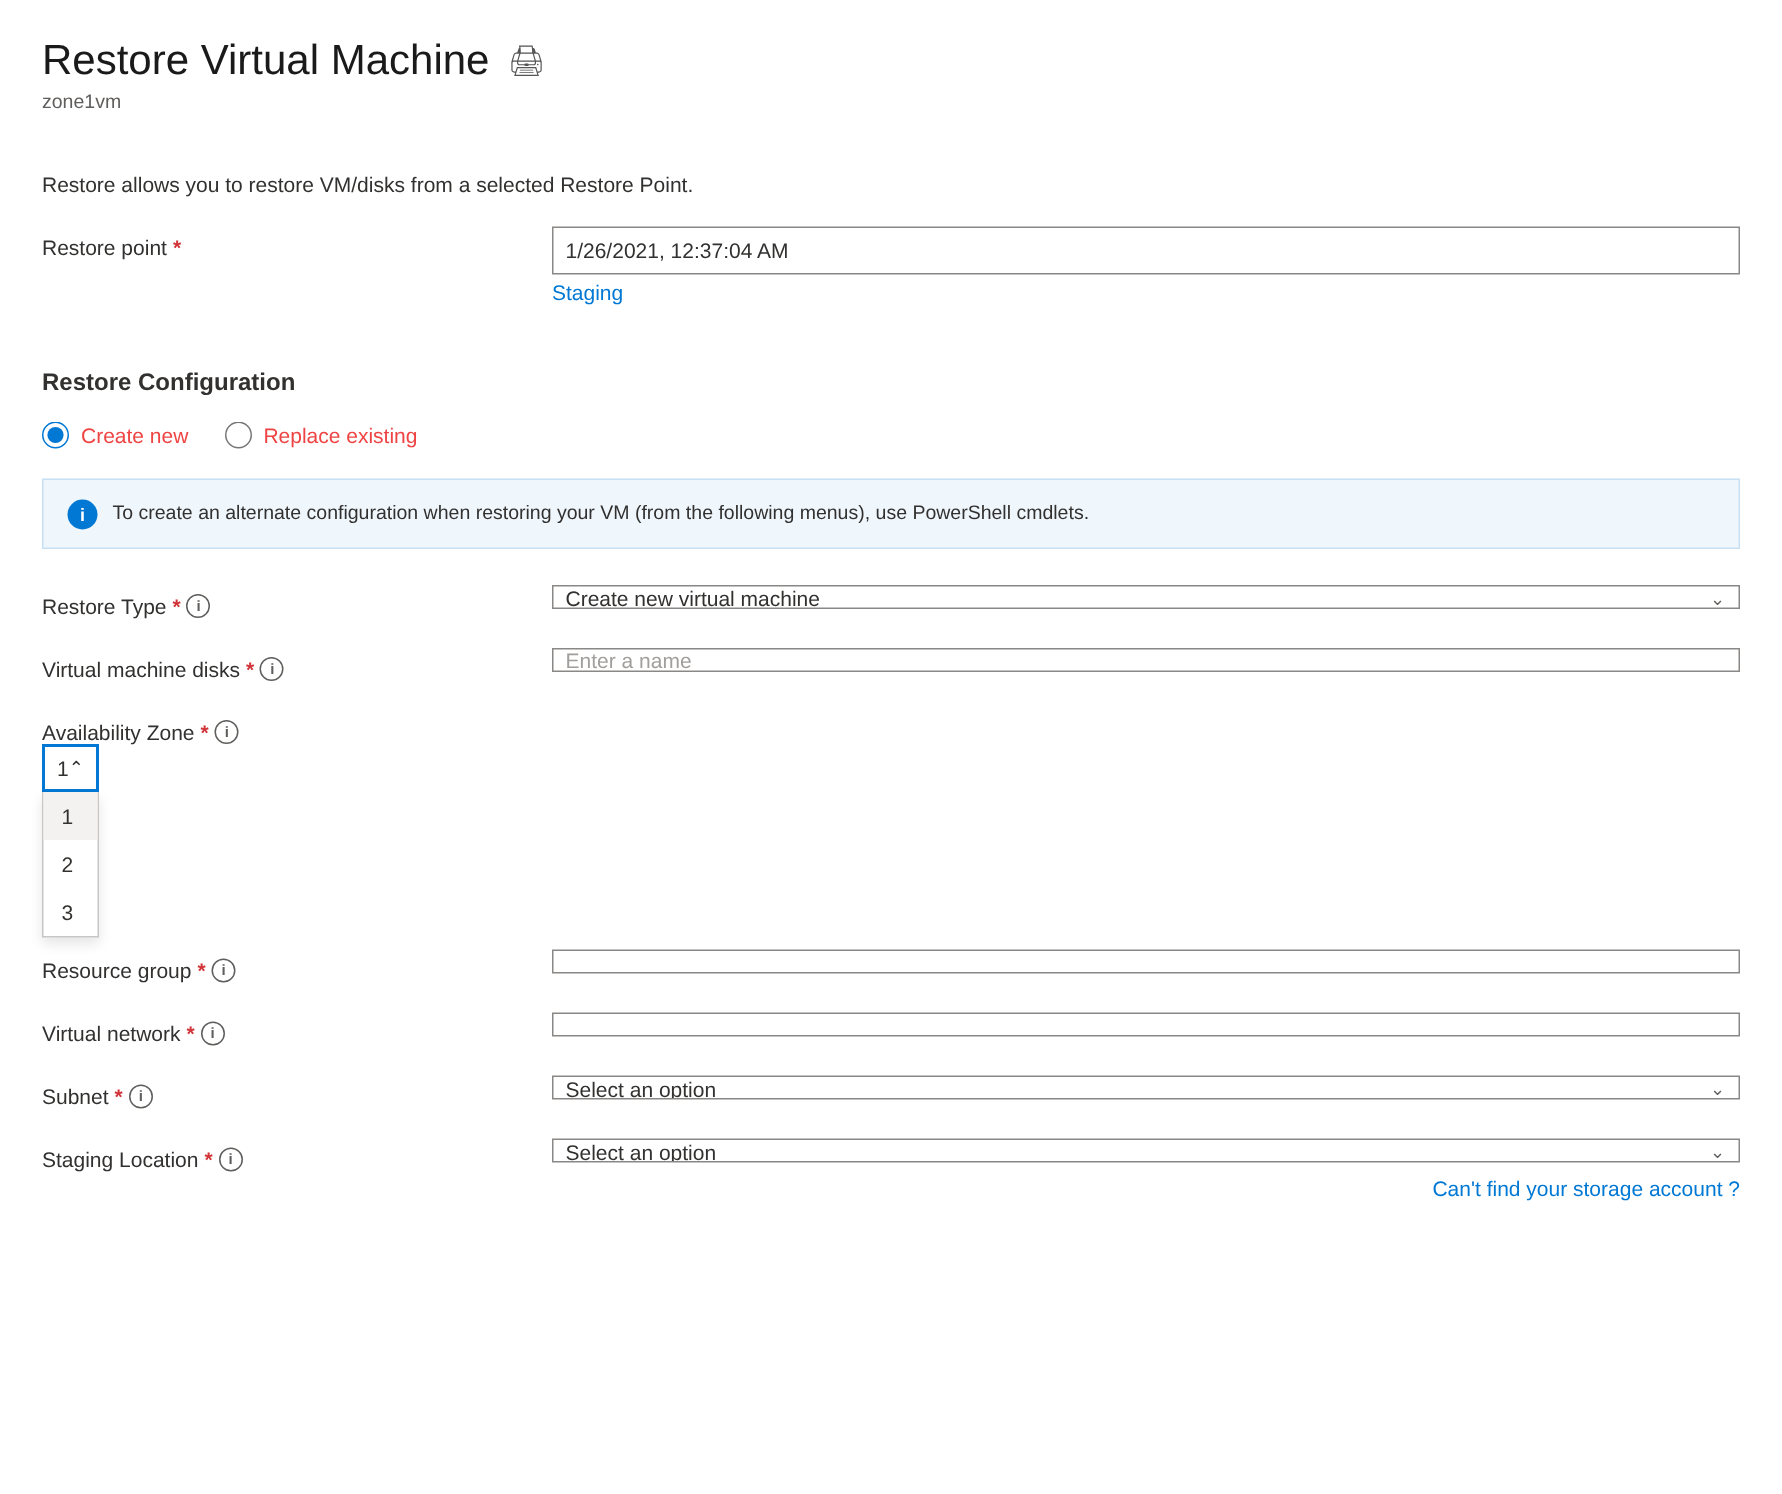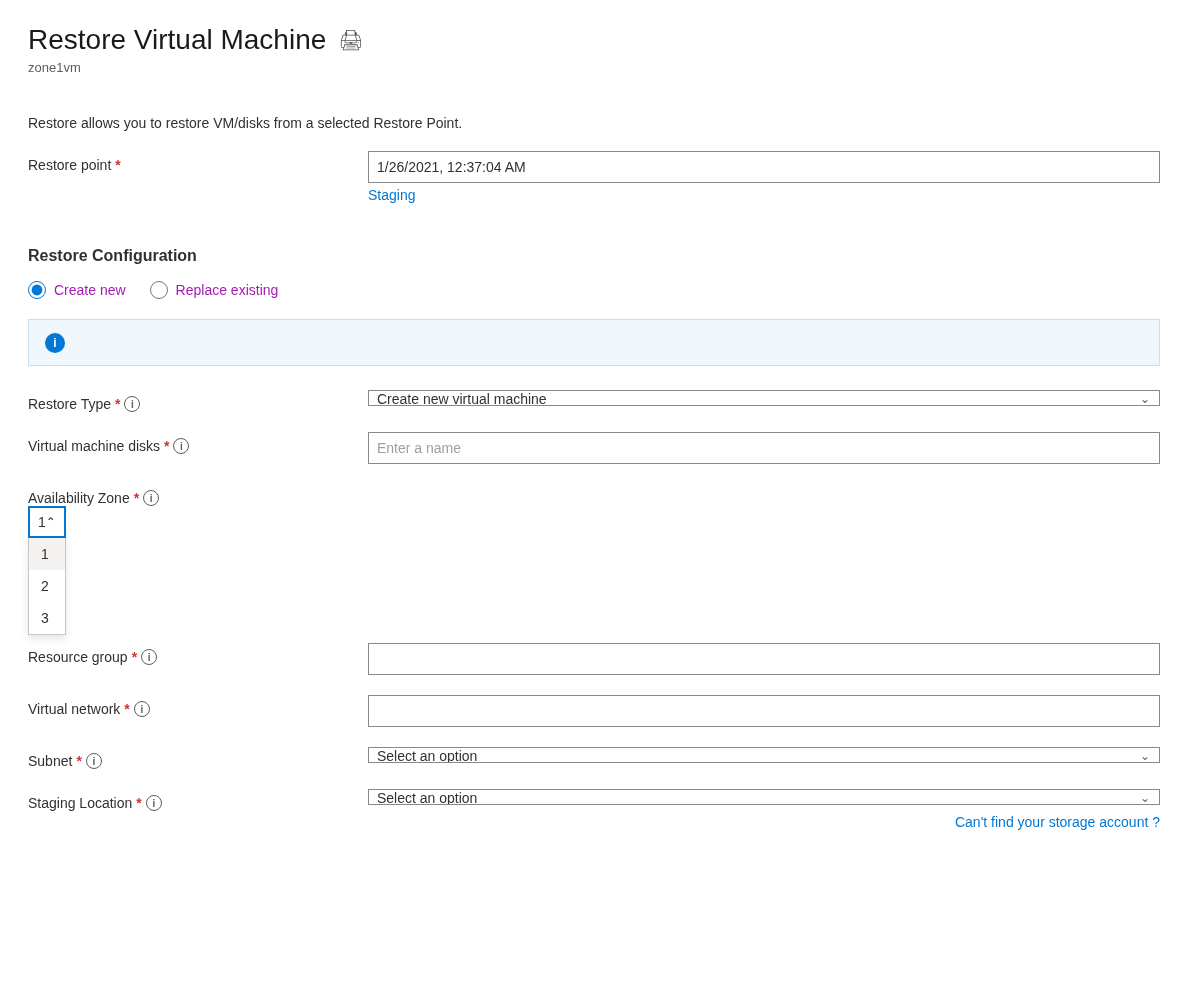--- a/index.html
+++ b/index.html
@@ -78,21 +78,21 @@
       font-weight: bold;
       cursor: pointer;
     }
 
     .form-control-area {
       flex: 1;
     }
 
     .text-input {
       width: 100%;
-      height: 32px;
+      height: 16px;
       border: 1px solid #8a8886;
       padding: 0 8px;
       font-size: 14px;
       color: #323130;
       background: #fff;
       outline: none;
     }
 
     .text-input::placeholder {
       color: #a19f9d;
@@ -143,21 +143,21 @@
 
     .radio-input {
       width: 18px;
       height: 18px;
       accent-color: #0078d4;
       cursor: pointer;
     }
 
     .radio-label {
       font-size: 14px;
-      color: #a21caf;
+      color: #ef4444;
     }
 
     .info-banner {
       background: #eff6fc;
       border: 1px solid #c7e0f4;
       padding: 12px 16px;
       display: flex;
       align-items: flex-start;
       gap: 10px;
       margin-bottom: 24px;
@@ -315,20 +315,21 @@
   </label>
   <label class="radio-option">
     <input type="radio" class="radio-input" name="restore-config" style="">
     <span class="radio-label">Replace existing</span>
   </label>
 </div>
 
 
 <div class="info-banner">
   <div class="info-banner-icon">i</div>
+  <div class="info-banner-text">To create an alternate configuration when restoring your VM (from the following menus), use PowerShell cmdlets.</div>
 </div>
 
 
 <div class="form-row">
   <div class="form-label">
     <span>Restore Type</span>
     <span class="required-star">*</span>
     <span class="info-circle">i</span>
   </div>
   <div class="form-control-area">

